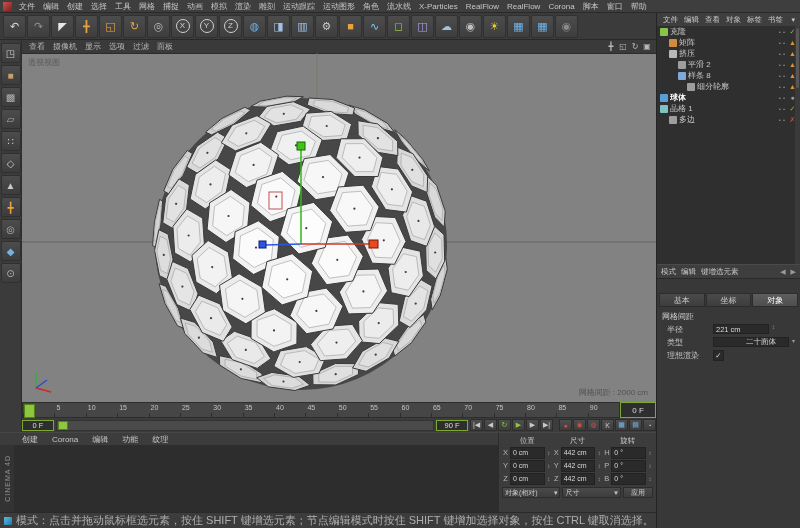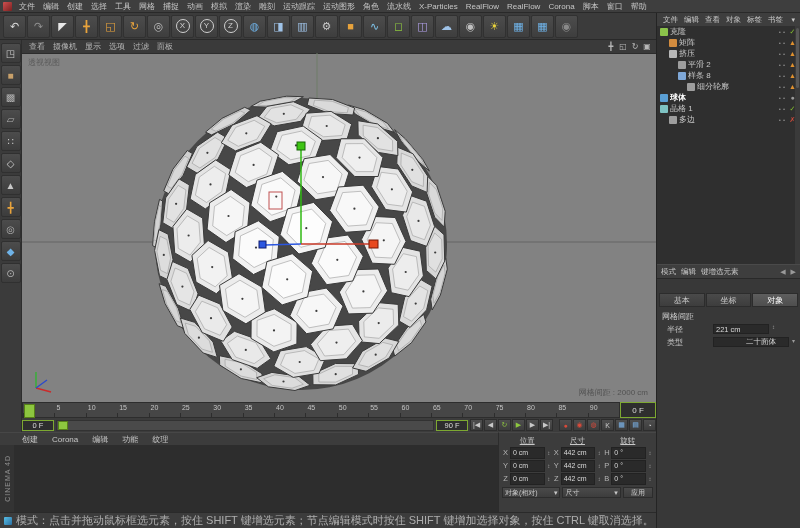--- a/index.html
+++ b/index.html
@@ -51,21 +51,21 @@
   
   .bottom-left{position:absolute;left:0;top:432px;width:498px;height:80px;background:#343434;}
   .mat-tabs{height:13px;background:#3c3c3c;border-top:1px solid #474747;border-bottom:1px solid #292929;
             display:flex;align-items:center;font-size:8px;gap:6px;padding-left:18px;}
   .mat-area{position:absolute;left:14px;top:13px;right:0;bottom:0;background:#2d2d2d;}
   .brand-vert{position:absolute;left:0;top:13px;width:14px;bottom:0;background:#333333;display:flex;align-items:center;justify-content:center;}
   .brand-vert span{writing-mode:vertical-rl;transform:rotate(180deg);font-size:7px;color:#8f8f8f;letter-spacing:1px;}
   
   .coord-panel{position:absolute;left:498px;top:432px;width:158px;height:80px;background:#3c3c3c;border-top:1px solid #474747;
                border-left:1px solid #2c2c2c;box-sizing:border-box;padding:2px 3px;font-size:7.5px;}
-  .coord-headers{display:flex;height:11px;align-items:center;text-decoration:underline;}
+  .coord-headers{display:flex;height:11px;align-items:center;}
   .coord-headers span{flex:1;text-align:center;color:#c8c8c8;}
   .crow{display:flex;align-items:center;height:13px;gap:1px;}
   .cax{width:7px;text-align:center;color:#b4b4b4;flex:none;}
   .cval{flex:1;height:10px;background:#2a2a2a;border:1px solid #222;color:#d8d8d8;font-size:7px;
         display:flex;align-items:center;padding-left:2px;min-width:0;white-space:nowrap;overflow:hidden;}
   .cstep{width:6px;flex:none;font-size:6px;color:#9a9a9a;text-align:center;}
   .coord-footer{display:flex;gap:2px;margin-top:2px;align-items:center;}
   .cdrop{flex:1.3;height:11px;background:linear-gradient(#4a4a4a,#3d3d3d);border:1px solid #2c2c2c;
          display:flex;align-items:center;justify-content:space-between;padding:0 2px;font-size:7px;color:#c8c8c8;box-sizing:border-box;}
   .apply{flex:0.7;height:11px;background:linear-gradient(#4a4a4a,#3d3d3d);border:1px solid #2c2c2c;color:#c8c8c8;font-size:7px;padding:0;}
@@ -709,19 +709,24 @@
       <div class="prop stepper">
     <span class="plabel">半径</span>
     <span class="pvalue">221 cm</span>
     <span class="pctrl">↕</span>
   </div>
       <div class="prop dropdown">
     <span class="plabel">类型</span>
     <span class="pvalue">二十面体</span>
     <span class="pctrl">▾</span>
   </div>
+      <div class="prop checkbox">
+    <span class="plabel">理想渲染</span>
+    <span class="pvalue">✓</span>
+    <span class="pctrl"></span>
+  </div>
     </div>
 </div>
 
 <div class="statusbar">
   <span class="stico"></span>
   <span>模式：点击并拖动鼠标框选元素，按住 SHIFT 键增选元素；节点编辑模式时按住 SHIFT 键增加选择对象，按住 CTRL 键取消选择。</span>
 </div>
 
 </body></html>

